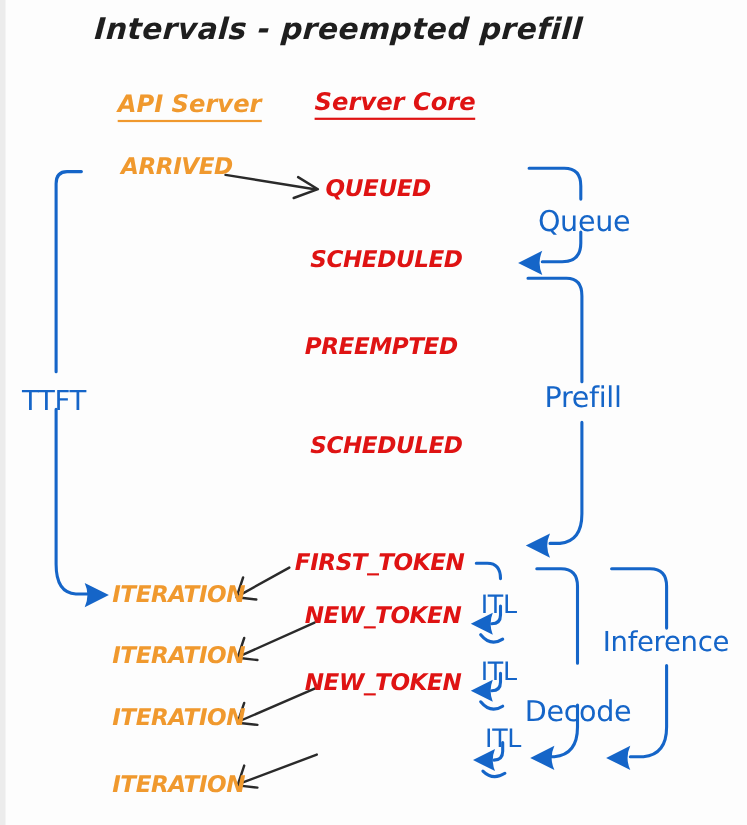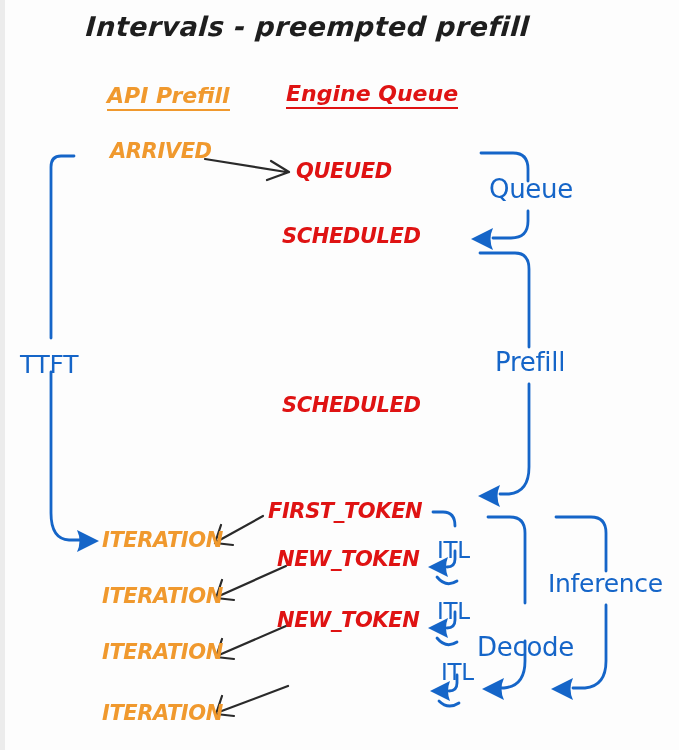--- a/index.html
+++ b/index.html
@@ -65,37 +65,38 @@
       <path d="M205 159 L286 172 M289 172 L271 161 M289 172 L267 180"></path>
       <path d="M263 516 L218 541 M215 543 L221 525 M215 543 L233 545"></path>
       <path d="M286 566 L219 596 M216 598 L222 580 M216 598 L234 600"></path>
       <path d="M286 626 L219 655 M216 657 L222 639 M216 657 L234 659"></path>
       <path d="M288 686 L219 712 M216 714 L222 696 M216 714 L234 716"></path>
     </g>
   </svg>
 
   <div class="lbl title" style="left:86px;top:13px;">Intervals - preempted prefill</div>
 
-  <div class="lbl hdr orange" style="left:107px;top:85px;">API Prefill</div>
-  <div class="lbl hdr red" style="left:286px;top:83px;">Engine Queue</div>
+  <div class="lbl hdr orange" style="left:107px;top:85px;">API Server</div>
+  <div class="lbl hdr red" style="left:286px;top:83px;">Server Core</div>
 
   <div class="lbl ev orange" style="left:110px;top:141px;text-align:center;">ARRIVED</div>
   <div class="lbl ev orange" style="left:102px;top:530px;">ITERATION</div>
   <div class="lbl ev orange" style="left:102px;top:586px;">ITERATION</div>
   <div class="lbl ev orange" style="left:102px;top:642px;">ITERATION</div>
   <div class="lbl ev orange" style="left:102px;top:703px;">ITERATION</div>
 
   <div class="lbl ev red" style="left:296px;top:161px;">QUEUED</div>
   <div class="lbl ev red" style="left:282px;top:226px;">SCHEDULED</div>
+  <div class="lbl ev red" style="left:277px;top:305px;">PREEMPTED</div>
   <div class="lbl ev red" style="left:282px;top:395px;">SCHEDULED</div>
   <div class="lbl ev red" style="left:268px;top:501px;">FIRST_TOKEN</div>
   <div class="lbl ev red" style="left:277px;top:549px;">NEW_TOKEN</div>
   <div class="lbl ev red" style="left:277px;top:610px;">NEW_TOKEN</div>
 
   <div class="lbl ivl blue ivl-sm" style="left:20px;top:340px;font-size:25px;">TTFT</div>
-  <div class="lbl ivl blue" style="left:489px;top:176px;">Queue</div>
+  <div class="lbl ivl blue" style="left:489px;top:189px;">Queue</div>
   <div class="lbl ivl blue" style="left:495px;top:349px;">Prefill</div>
   <div class="lbl ivl blue ivl-sm" style="left:437px;top:527px;">ITL</div>
   <div class="lbl ivl blue ivl-sm" style="left:437px;top:588px;">ITL</div>
   <div class="lbl ivl blue ivl-sm" style="left:441px;top:649px;">ITL</div>
   <div class="lbl ivl blue" style="left:477px;top:634px;">Decode</div>
   <div class="lbl ivl blue" style="left:548px;top:571px;font-size:25px;">Inference</div>
 </div>
 
 </body></html>

